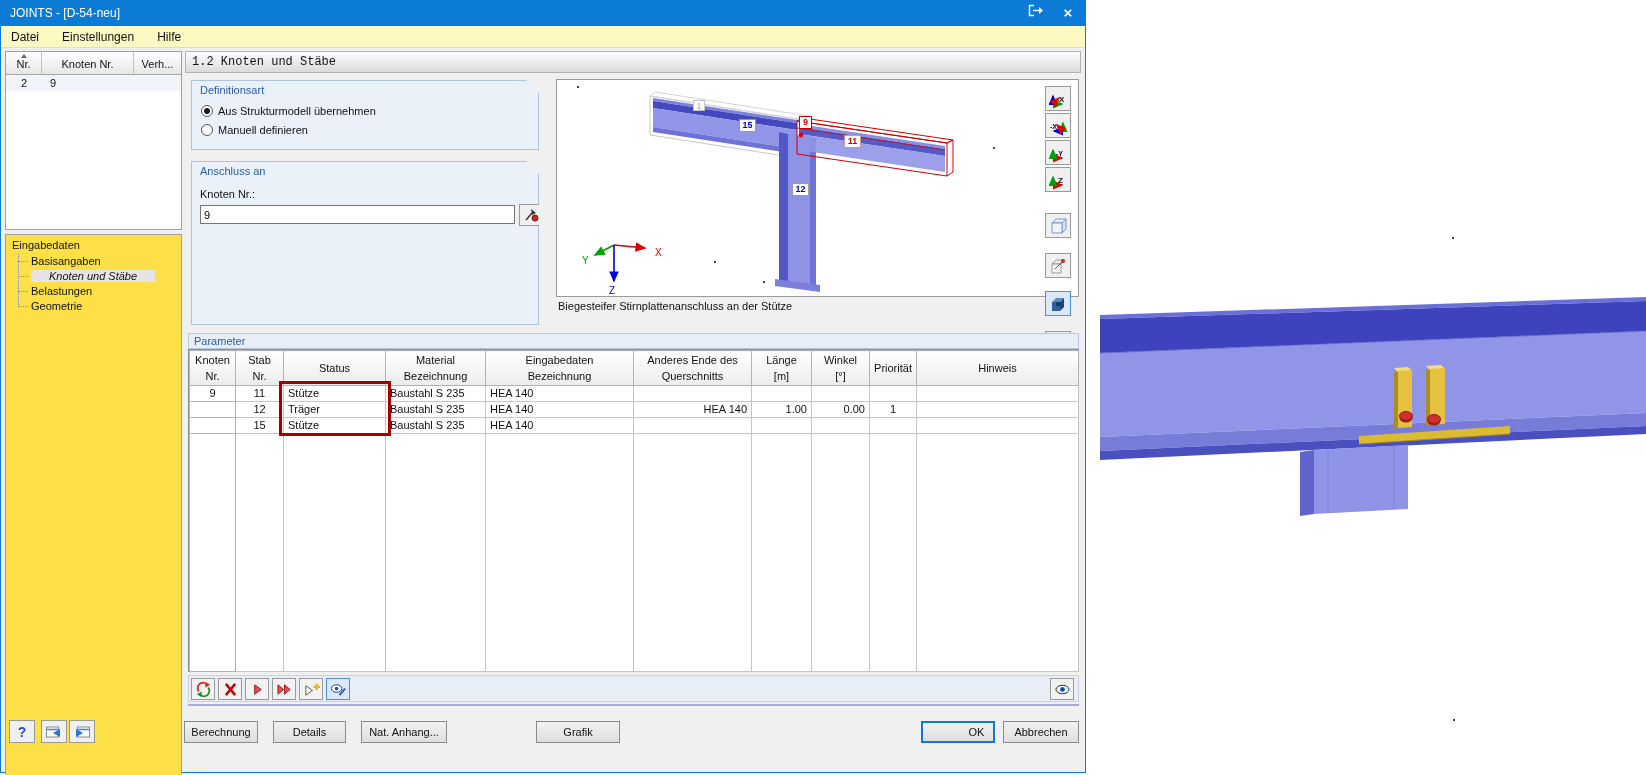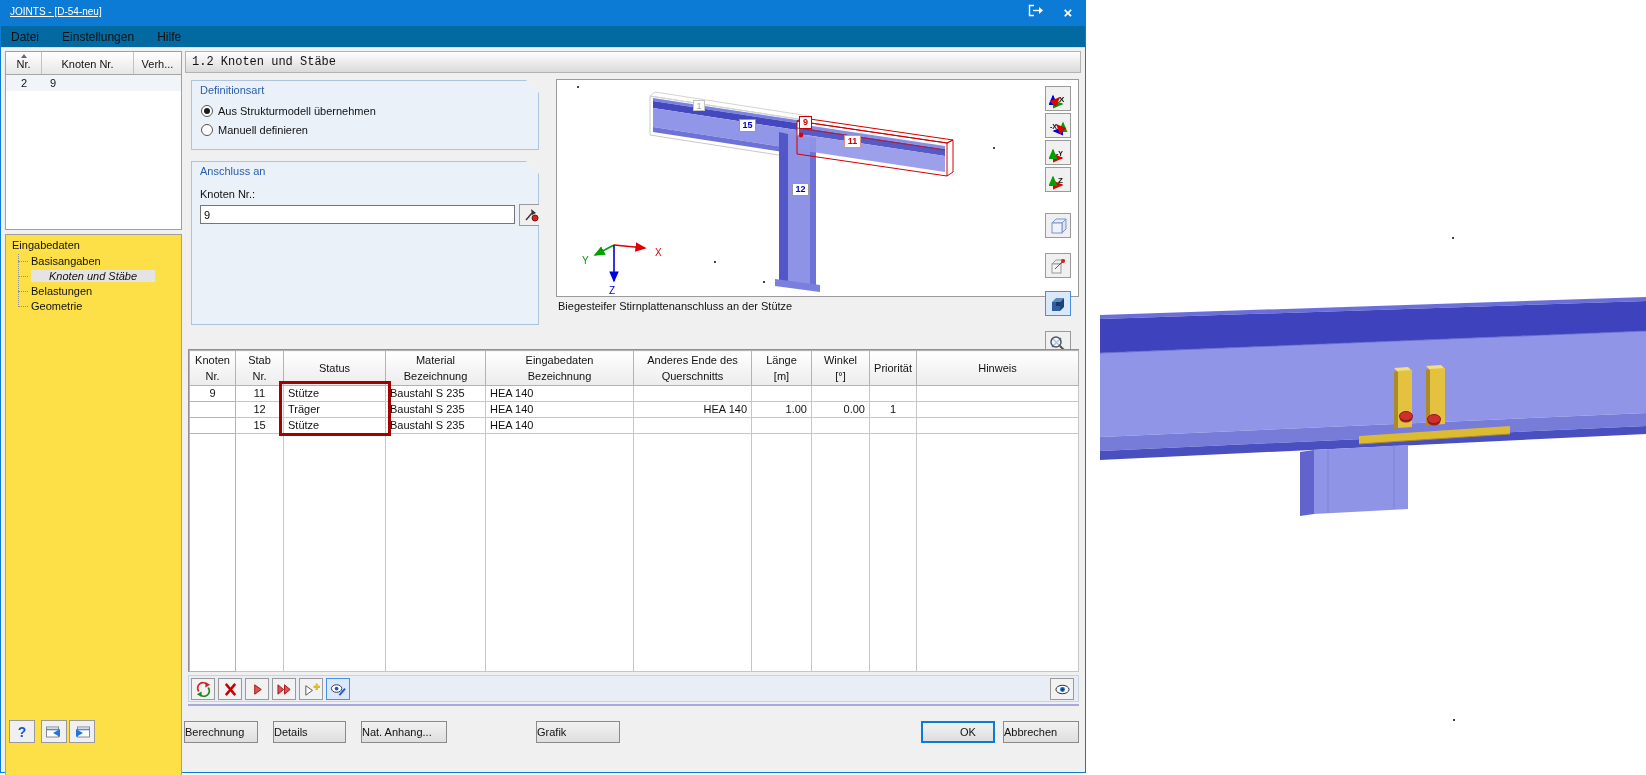--- a/index.html
+++ b/index.html
@@ -3,23 +3,23 @@
 <meta charset="utf-8">
 <style>
   * { margin:0; padding:0; box-sizing:border-box; }
   body { font-family:"Liberation Sans", sans-serif; background:#ffffff; font-size:11px; color:#111; }
   #screen { position:relative; width:1646px; height:775px; background:#fff; overflow:hidden; }
   .abs { position:absolute; }
 
   
   .win { left:0; top:0; width:1086px; height:773px; background:#f0f0f0; border:1px solid #0b7bd5; }
   .titlebar { left:0; top:0; width:100%; height:25px; background:#0b7bd5; color:#fff; }
-  .title-text { position:absolute; left:9px; top:5px; font-size:10px;text-decoration:underline; }
+  .title-text { position:absolute; left:9px; top:5px; font-size:12px; }
   .tb-btn { position:absolute; top:0; height:25px; width:30px; text-align:center; line-height:24px; color:#fff; }
-  .menubar { left:0; top:25px; width:100%; height:22px; background:#0369a1; border-bottom:1px solid #dcdcdc; }
+  .menubar { left:0; top:25px; width:100%; height:22px; background:#fef9c3; border-bottom:1px solid #dcdcdc; }
   .menu-item { display:inline-block; padding:4px 10px 0 10px; height:22px; font-size:12px; }
 
   
   .panel-box { background:#ffffff; border:1px solid #a0a0a0; }
   .lg-head { display:flex; height:23px; border-bottom:1px solid #a6a6a6; }
   .lg-hcell { position:relative; background:linear-gradient(#ffffff,#e7e7e7); border-right:1px solid #c2c2c2; text-align:center; padding-top:6px; font-size:11px; }
   .sortcaret { position:absolute; top:2px; left:50%; margin-left:-3px; width:0; height:0; border-left:3px solid transparent; border-right:3px solid transparent; border-bottom:4px solid #666; }
   .lg-row { display:flex; height:16px; background:#f1f5fa; line-height:16px; }
 
   .tree-root { position:absolute; left:6px; top:4px; }
@@ -55,21 +55,21 @@
   table.param th .hl { display:block; line-height:16px; text-align:center; }
   table.param td { border:1px solid #c6c6c6; height:16px; padding:0 4px; background:#fff; overflow:hidden; white-space:nowrap; line-height:15px; }
   td.rowhdr { background:linear-gradient(#f7f7f7,#e1e1e1); border-color:#b3b3b3 !important; text-align:center; }
   td.dis { background:#f1f1f1; }
   td.num { text-align:right; }
   td.ctr { text-align:center; }
   tr.fillr td { height:238px; }
   .anno { border:3px solid #a40000; background:transparent; }
 
   
-  .btn { position:absolute; height:22px; background:linear-gradient(#f2f2f2,#dedede); border:1px solid #8a8a8a; font-size:11px; text-align:left; line-height:20px; }
+  .btn { position:absolute; height:22px; background:linear-gradient(#f2f2f2,#dedede); border:1px solid #8a8a8a; font-size:11px; text-align:center; line-height:20px; }
   .btn-ok { border:2px solid #0b7bd5; line-height:18px; }
   .ico-btn { position:absolute; width:26px; height:23px; background:#f0f0f0; border:1px solid #9a9a9a; display:flex; align-items:center; justify-content:center; }
 
   .dot { position:absolute; width:2px; height:2px; background:#444; }
   svg text { font-family:"Liberation Sans",sans-serif; }
 </style>
 </head>
 <body>
 
 <svg width="0" height="0" style="position:absolute">
@@ -262,20 +262,21 @@
     </div>
     <div class="tbtn" style="left:1044px; top:330px;">
       <svg width="20" height="20" viewBox="0 0 20 20">
           <line x1="4" y1="4" x2="13" y2="13" stroke="#3377dd" stroke-width="1.4"></line>
           <line x1="13" y1="4" x2="4" y2="13" stroke="#3377dd" stroke-width="1.4"></line>
           <circle cx="8" cy="8" r="5" fill="#f8f8f8" fill-opacity="0.6" stroke="#555" stroke-width="1.5"></circle>
           <line x1="12" y1="12" x2="17" y2="17" stroke="#555" stroke-width="2"></line>
         </svg>
     </div>
 
+    <div class="abs param-band" style="left:187px; top:332px; width:891px; height:16px;">Parameter</div>
 
     <div class="abs tablewrap" style="left:187px; top:348px; width:891px; height:323px;">
       <table class="param">
         <colgroup>
           <col style="width:46px">
             <col style="width:48px">
             <col style="width:102px">
             <col style="width:100px">
             <col style="width:148px">
           <col style="width:118px">

